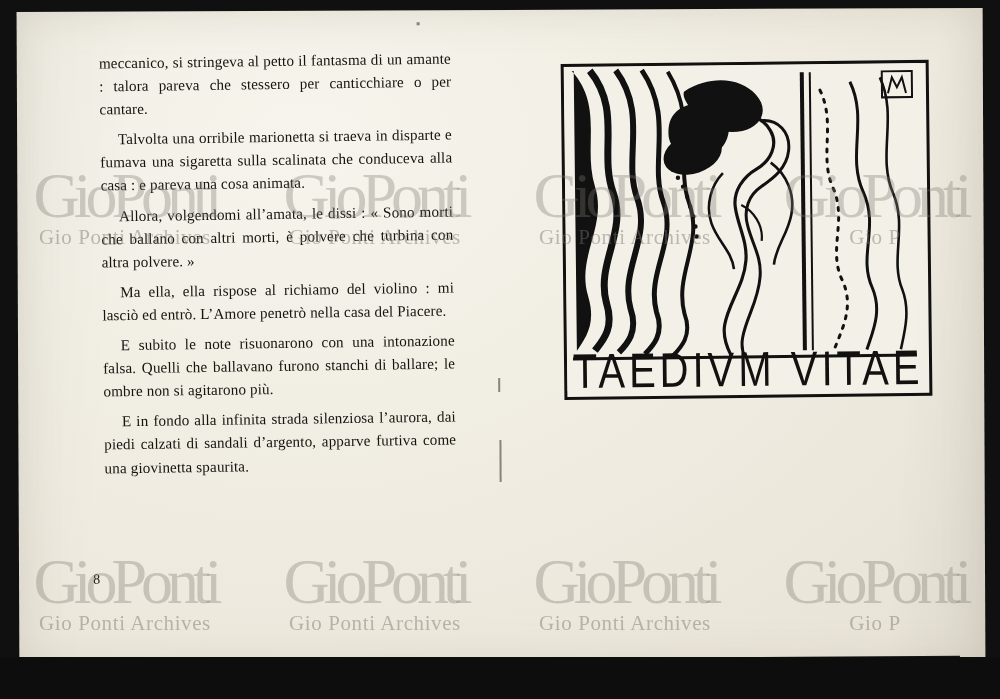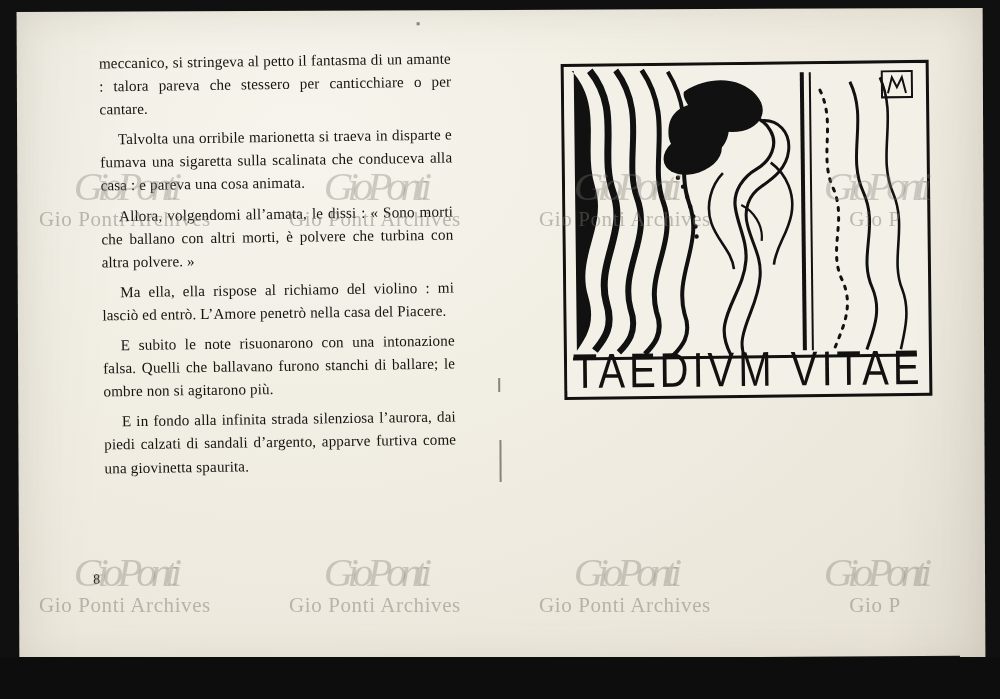--- a/index.html
+++ b/index.html
@@ -133,22 +133,21 @@
     user-select: none;
   }
   .wm {
     position: relative;
     width: 250px;
     text-align: center;
     color: rgba(120,118,108,0.40);
   }
   .wm .wm-sig {
     font-family: "Liberation Serif", serif;
-    font-style: italic;
-    font-size: 41px;
+    font-size: 64px;
     line-height: 0.8;
     letter-spacing: -6px;
     color: rgba(122,120,110,0.34);
     white-space: nowrap;
   }
   .wm .wm-txt {
     font-family: "Liberation Serif", serif;
     font-size: 21px;
     letter-spacing: 0.6px;
     color: rgba(118,116,106,0.46);

